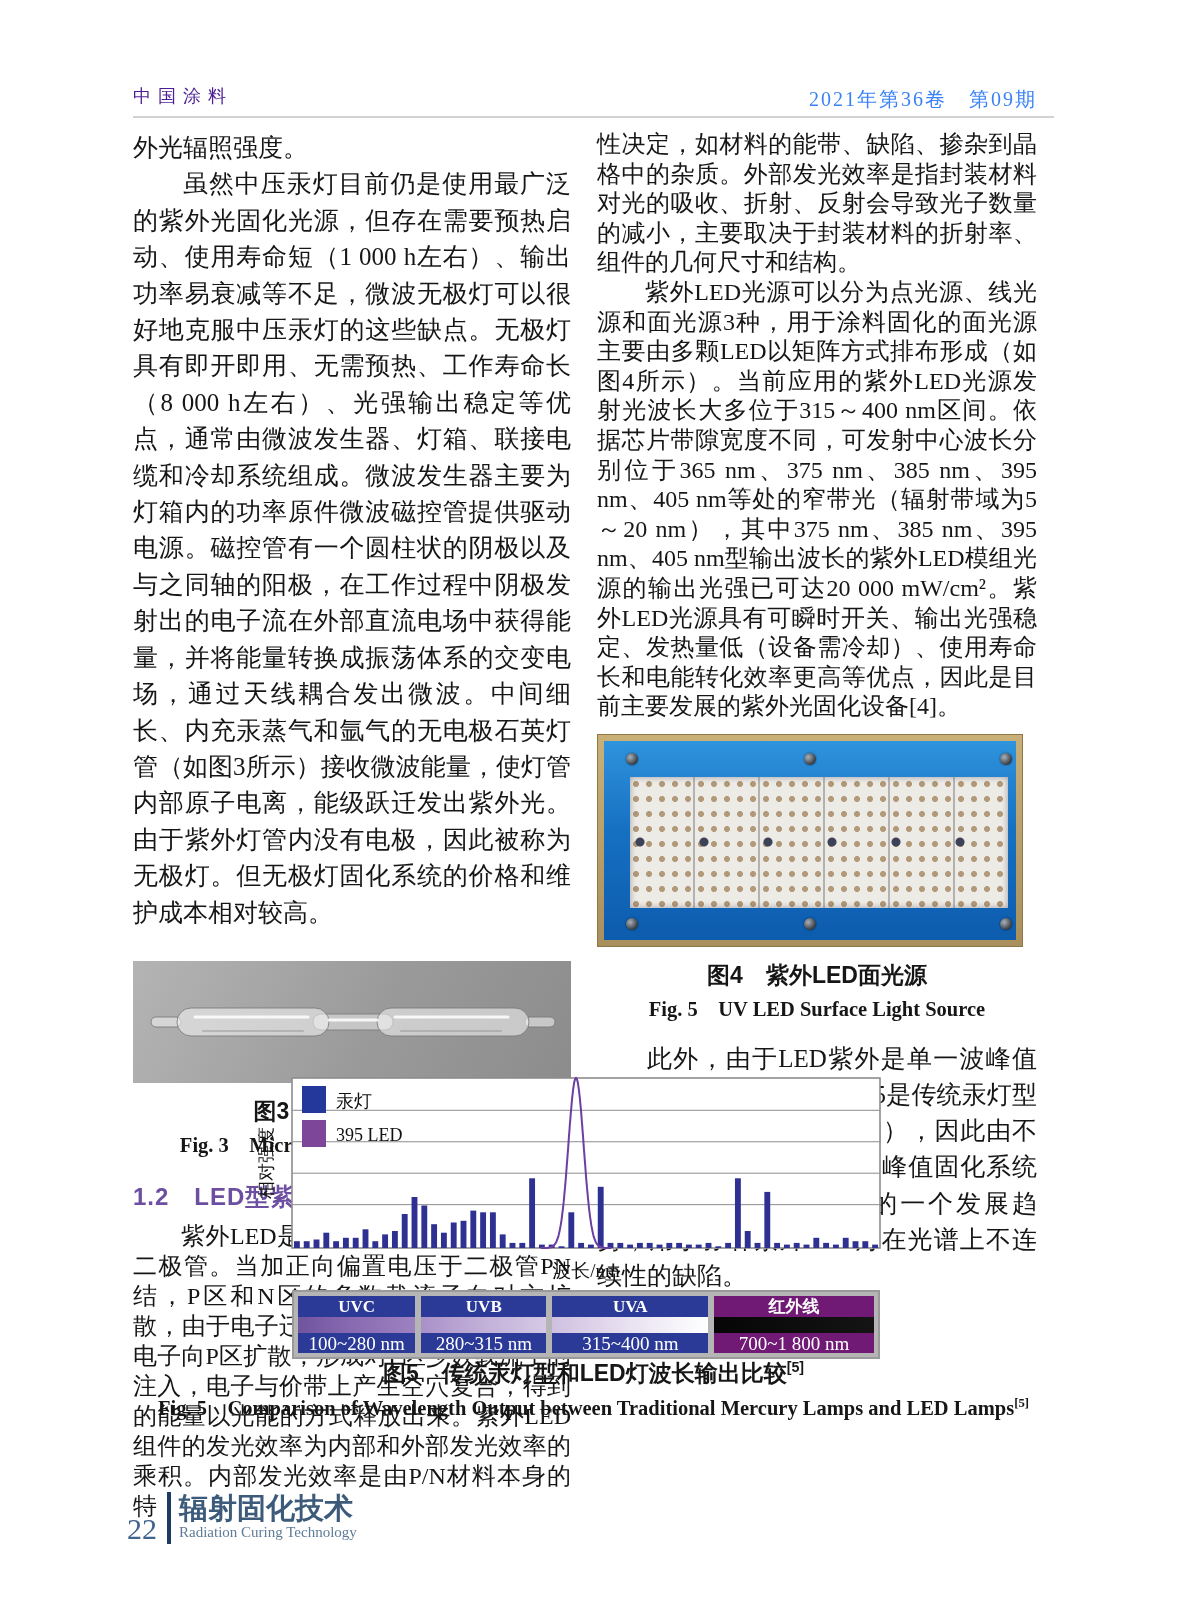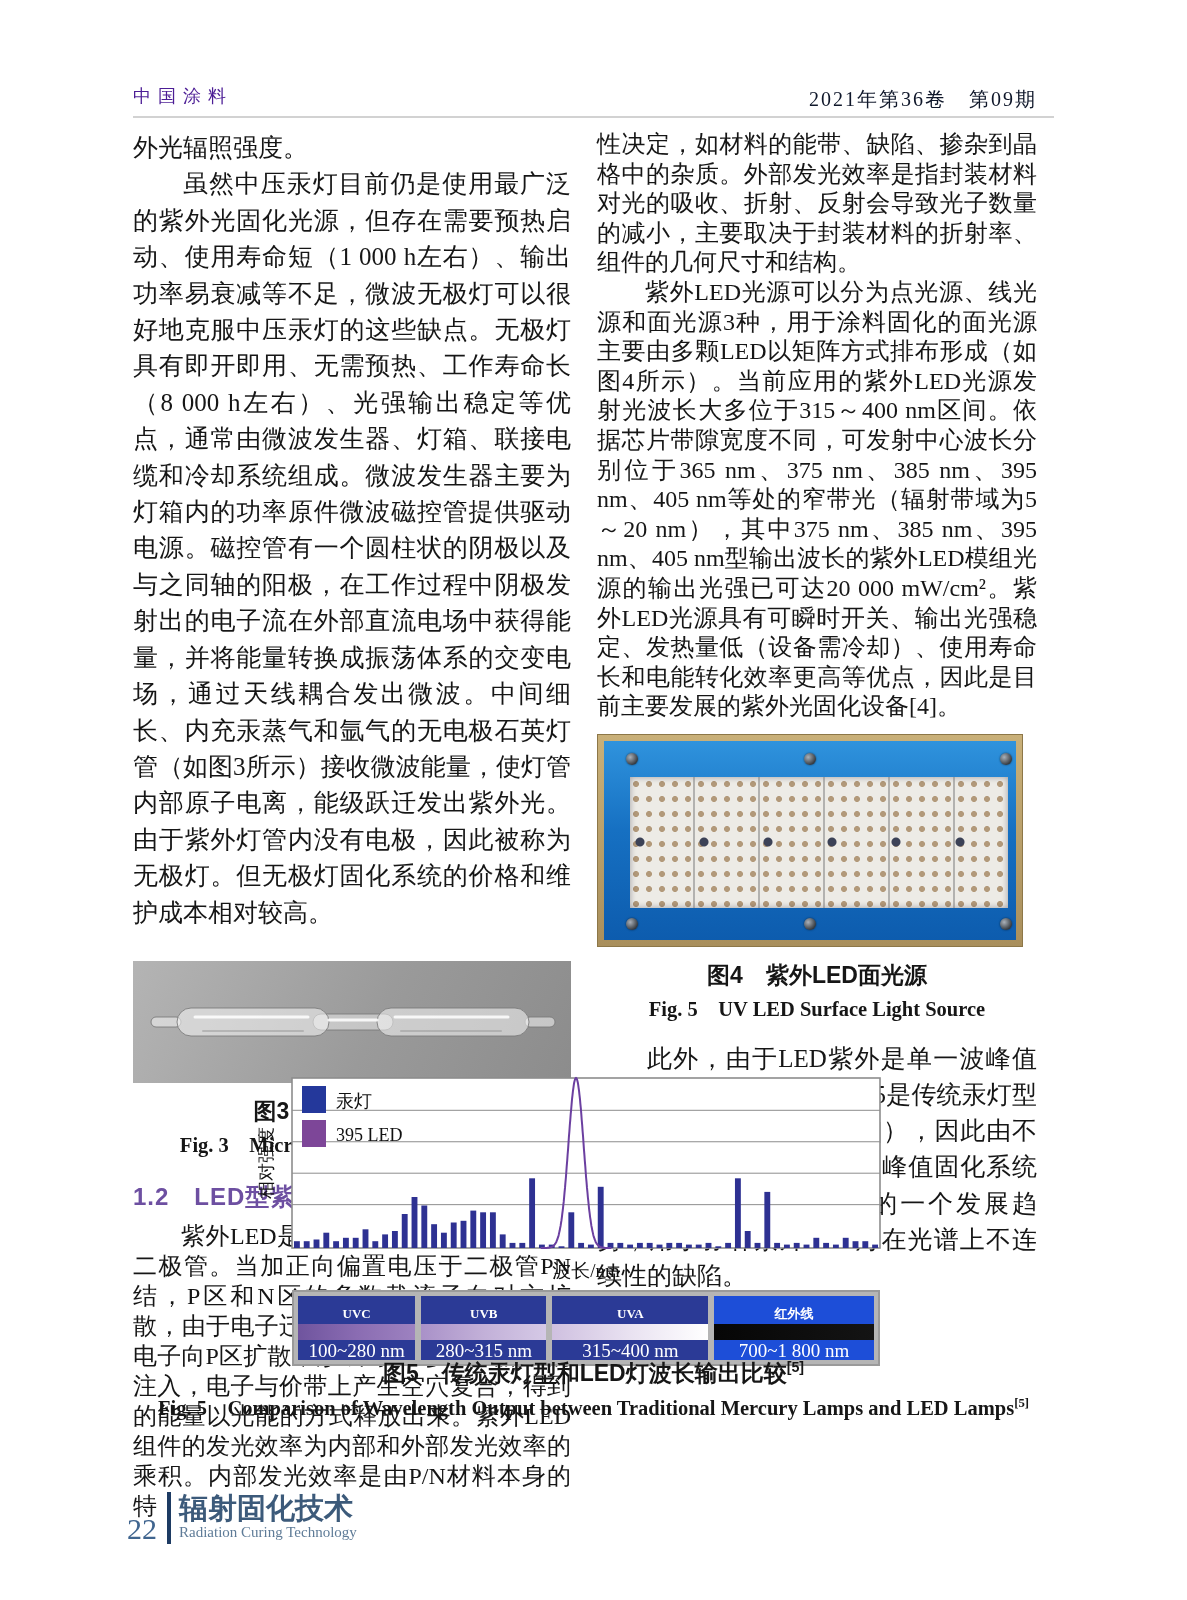--- a/index.html
+++ b/index.html
@@ -3,21 +3,21 @@
 <meta charset="utf-8">
 <style>
   html,body{margin:0;padding:0;}
   body{
     width:1187px;height:1600px;position:relative;background:#ffffff;
     font-family:"Liberation Serif","DejaVu Sans",serif;color:#161616;
     overflow:hidden;
   }
   
   .hdr-left{position:absolute;left:133px;top:84px;font-size:18px;color:#4c1d95;letter-spacing:7px;}
-  .hdr-right{position:absolute;right:150px;top:86px;font-size:20px;color:#0f172a;letter-spacing:2px;margin-left:19px;}
+  .hdr-right{position:absolute;right:150px;top:86px;font-size:20px;color:#3b82f6;letter-spacing:2px;margin-left:19px;}
   .hdr-rule{position:absolute;left:133px;top:116px;width:921px;border-top:2px solid #d2d2d2;}
   
   .col{position:absolute;top:130px;}
   .col-left{left:133px;width:438px;}
   .col-right{left:597px;width:440px;}
   p{margin:0;text-align:justify;}
   .p-top{font-size:25px;line-height:36.4px;}
   .p-bottom{font-size:24px;line-height:30px;}
   .p-dense{font-size:24px;line-height:29.6px;}
   .p-last{font-size:25px;line-height:36.2px;margin-top:18px;}
@@ -46,21 +46,21 @@
     background-image:radial-gradient(circle 4px at 10px 6px,#3c4257 4px,rgba(0,0,0,0) 5px);
     background-size:64px 13px;}
   .screw{position:absolute;width:12px;height:12px;border-radius:50%;
     background:radial-gradient(circle at 35% 35%,#aab1b9,#33383e 72%);box-shadow:0 0 2px rgba(0,0,0,.6);}
   
   .fig5-wrap{position:absolute;left:258px;top:1072px;width:660px;}
   .fig5-svg{display:block;}
   .band-strip{margin:6px 0 0 34px;width:588px;box-sizing:border-box;border:2px solid #9a9a9a;
     background:#b5b5b5;display:flex;gap:6px;padding:4px;}
   .band-cell{display:flex;flex-direction:column;color:#ffffff;text-align:center;min-width:0;}
-  .band-label{font-weight:bold;font-size:13px;line-height:19px;padding-top:8px;border-radius:6px;}
+  .band-label{font-weight:bold;font-size:17px;line-height:19px;padding-top:1px;border-radius:6px;}
   .band-grad{height:16px;margin:1px 0;}
   .band-range{font-size:19px;line-height:19px;white-space:nowrap;}
   .fig5-caps{position:absolute;left:133px;top:1358px;width:921px;text-align:center;}
   .fig5-cap-cn{font-weight:bold;font-size:23px;font-family:"Liberation Sans","DejaVu Sans",sans-serif;}
   .fig5-cap-en{margin-top:5px;font-weight:bold;font-size:20.5px;}
   sup{font-size:62%;}
   
   .footer{position:absolute;left:127px;top:1492px;display:flex;align-items:center;}
   .pageno{font-size:30px;color:#40658f;margin-right:10px;align-self:flex-end;line-height:30px;}
   .foot-bar{width:4px;height:52px;background:#1d3b63;margin-right:8px;}
@@ -215,21 +215,21 @@
       <div class="band-cell" style="flex: 94 1 0px; background: rgb(43, 58, 150);">
         <div class="band-label">UVB</div>
         <div class="band-grad" style="background: linear-gradient(90deg, rgb(169, 145, 200), rgb(194, 176, 216), rgb(213, 201, 230));"></div>
         <div class="band-range">280~315 nm</div>
       </div>
       <div class="band-cell" style="flex: 117 1 0px; background: rgb(43, 58, 150);">
         <div class="band-label">UVA</div>
         <div class="band-grad" style="background: linear-gradient(90deg, rgb(207, 192, 224), rgb(233, 226, 241), rgb(255, 255, 255));"></div>
         <div class="band-range">315~400 nm</div>
       </div>
-      <div class="band-cell" style="flex: 120 1 0px; background: #1d4ed8;">
+      <div class="band-cell" style="flex: 120 1 0px; background: #701a75;">
         <div class="band-label">红外线</div>
         <div class="band-grad" style="background: linear-gradient(90deg, rgb(6, 6, 6), rgb(20, 20, 20));"></div>
         <div class="band-range">700~1 800 nm</div>
       </div>
     </div>
 </div>
 
 <div class="fig5-caps">
   <div class="fig5-cap-cn"><span>图5　传统汞灯型和LED灯波长输出比较</span><sup>[5]</sup></div>
   <div class="fig5-cap-en"><span>Fig. 5　Comparison of Wavelength Output between Traditional Mercury Lamps and LED Lamps</span><sup>[5]</sup></div>

